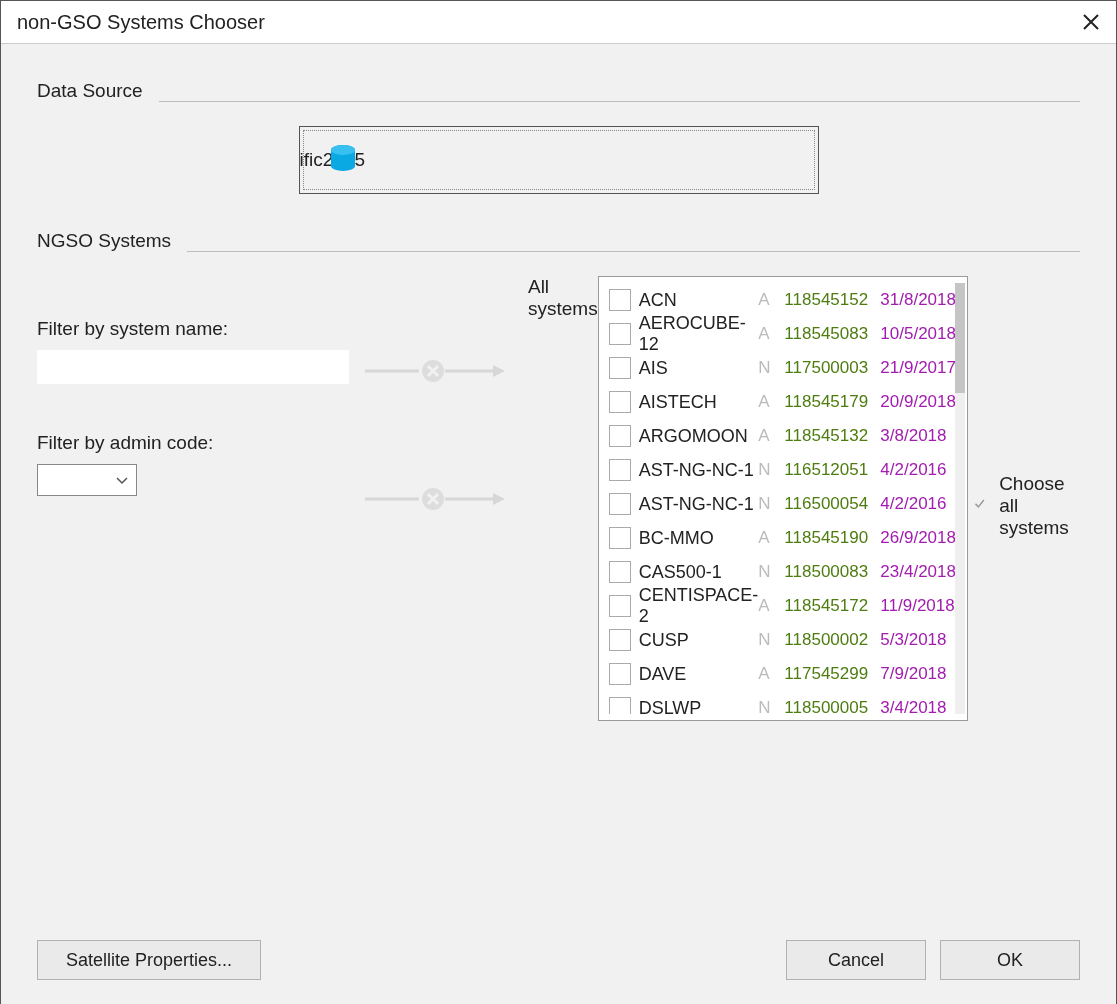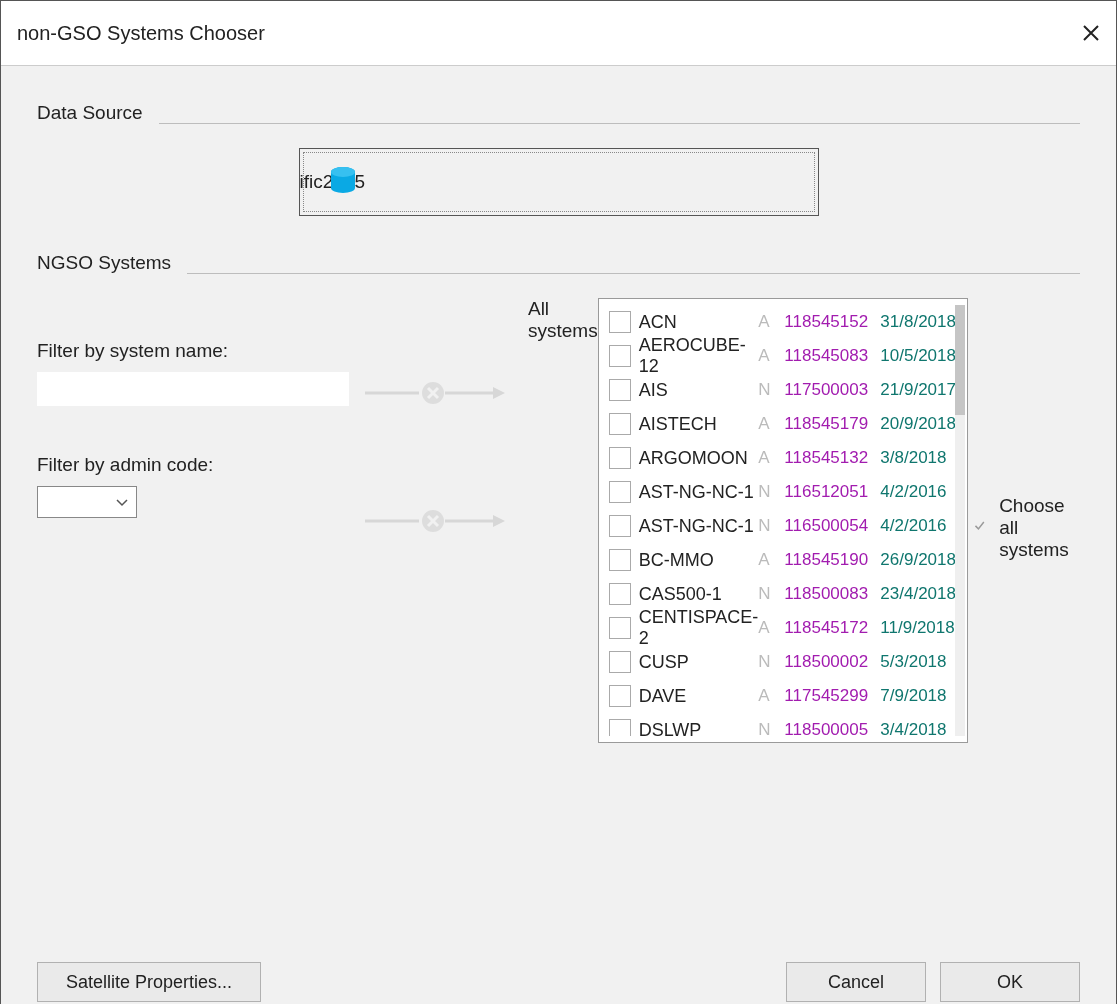--- a/index.html
+++ b/index.html
@@ -1,17 +1,17 @@
 <!DOCTYPE html>
 <html><head>
 <meta charset="utf-8">
 <style>
 html,body{margin:0;padding:0;font-family:"Segoe UI",Arial,sans-serif;font-size:16px;color:#222;background:#fff}
 .window{width:1117px;height:1004px;box-sizing:border-box;border:1px solid #555;position:relative;background:#fff}
-.titlebar{height:42px;display:flex;align-items:center;justify-content:space-between;padding:11px 16px;border-bottom:1px solid #ccc}
+.titlebar{height:42px;display:flex;align-items:center;justify-content:space-between;padding:0 16px;border-bottom:1px solid #ccc}
 .titlebar .title{font-size:20px}
 .close{width:18px;height:18px;cursor:pointer}
 .body{background:#f1f1f1;height:calc(100% - 42px);box-sizing:border-box;padding:36px 36px 24px 36px;display:flex;flex-direction:column}
 .section-header{display:flex;align-items:flex-end;margin-bottom:24px}
 .section-header .label{font-size:19px;white-space:nowrap;margin-right:16px}
 .section-header .rule{flex:1;height:1px;background:#bdbdbd}
 .data-source-button{width:520px;height:68px;margin:0 auto 36px auto;display:flex;align-items:center;border:1px solid #555;background:#f1f1f1;box-sizing:border-box;outline:1px dotted #888;outline-offset:-5px;cursor:pointer;position:relative}
 .db-icon{position:absolute;left:30px;width:26px;height:30px}
 .data-source-button .ds-label{font-size:19px}
 .filters-area{display:flex;gap:12px;align-items:flex-start}
@@ -25,22 +25,22 @@
 .filter-input{width:100%;height:34px;border:1px solid #fff;background:#fff;box-sizing:border-box;padding:0 8px;font-size:15px}
 .admin-select{width:100px;height:32px;border:1px solid #888;background:#fff;box-sizing:border-box;display:inline-flex;align-items:center;justify-content:flex-end;padding:0 8px;cursor:pointer}
 .admin-select svg{width:12px;height:8px}
 .all-systems-label{font-size:19px;margin-bottom:10px;margin-left:6px}
 .systems-list{border:1px solid #9a9a9a;background:#fff;height:445px;box-sizing:border-box;padding:6px 1px 6px 10px;position:relative}
 .systems-scroll{overflow:hidden;height:100%}
 .row{display:flex;align-items:center;height:34px}
 .row .cb{width:22px;height:22px;border:1px solid #aaa;box-sizing:border-box;margin-right:8px;cursor:pointer}
 .row .name{flex:1;font-size:18px;color:#222}
 .row .code{width:26px;font-size:17px;color:#bbb}
-.row .id{width:96px;font-size:17px;color:#a21caf}
-.row .date{width:86px;font-size:17px;color:#0f766e}
+.row .id{width:96px;font-size:17px;color:#4d7c0f}
+.row .date{width:86px;font-size:17px;color:#a21caf}
 .fake-scrollbar{position:absolute;right:2px;top:6px;bottom:6px;width:10px;background:#efefef}
 .fake-thumb{position:absolute;right:0;top:0;width:10px;height:110px;background:#c5c5c5;border-radius:0}
 .choose-all{display:flex;align-items:center;gap:14px;margin-top:14px;margin-left:6px}
 .choose-all .check{width:22px;height:22px;color:#9a9a9a}
 .choose-all .label{font-size:19px}
 .footer{margin-top:auto;display:flex;align-items:center;gap:14px}
 .footer .spacer{flex:1}
 .btn{height:40px;border:1px solid #b1b1b1;background:#eaeaea;display:inline-flex;align-items:center;justify-content:center;font-size:18px;cursor:pointer;box-sizing:border-box;padding:0 22px}
 .btn.ok,.btn.cancel{width:140px}
 .btn.sat{width:224px}

